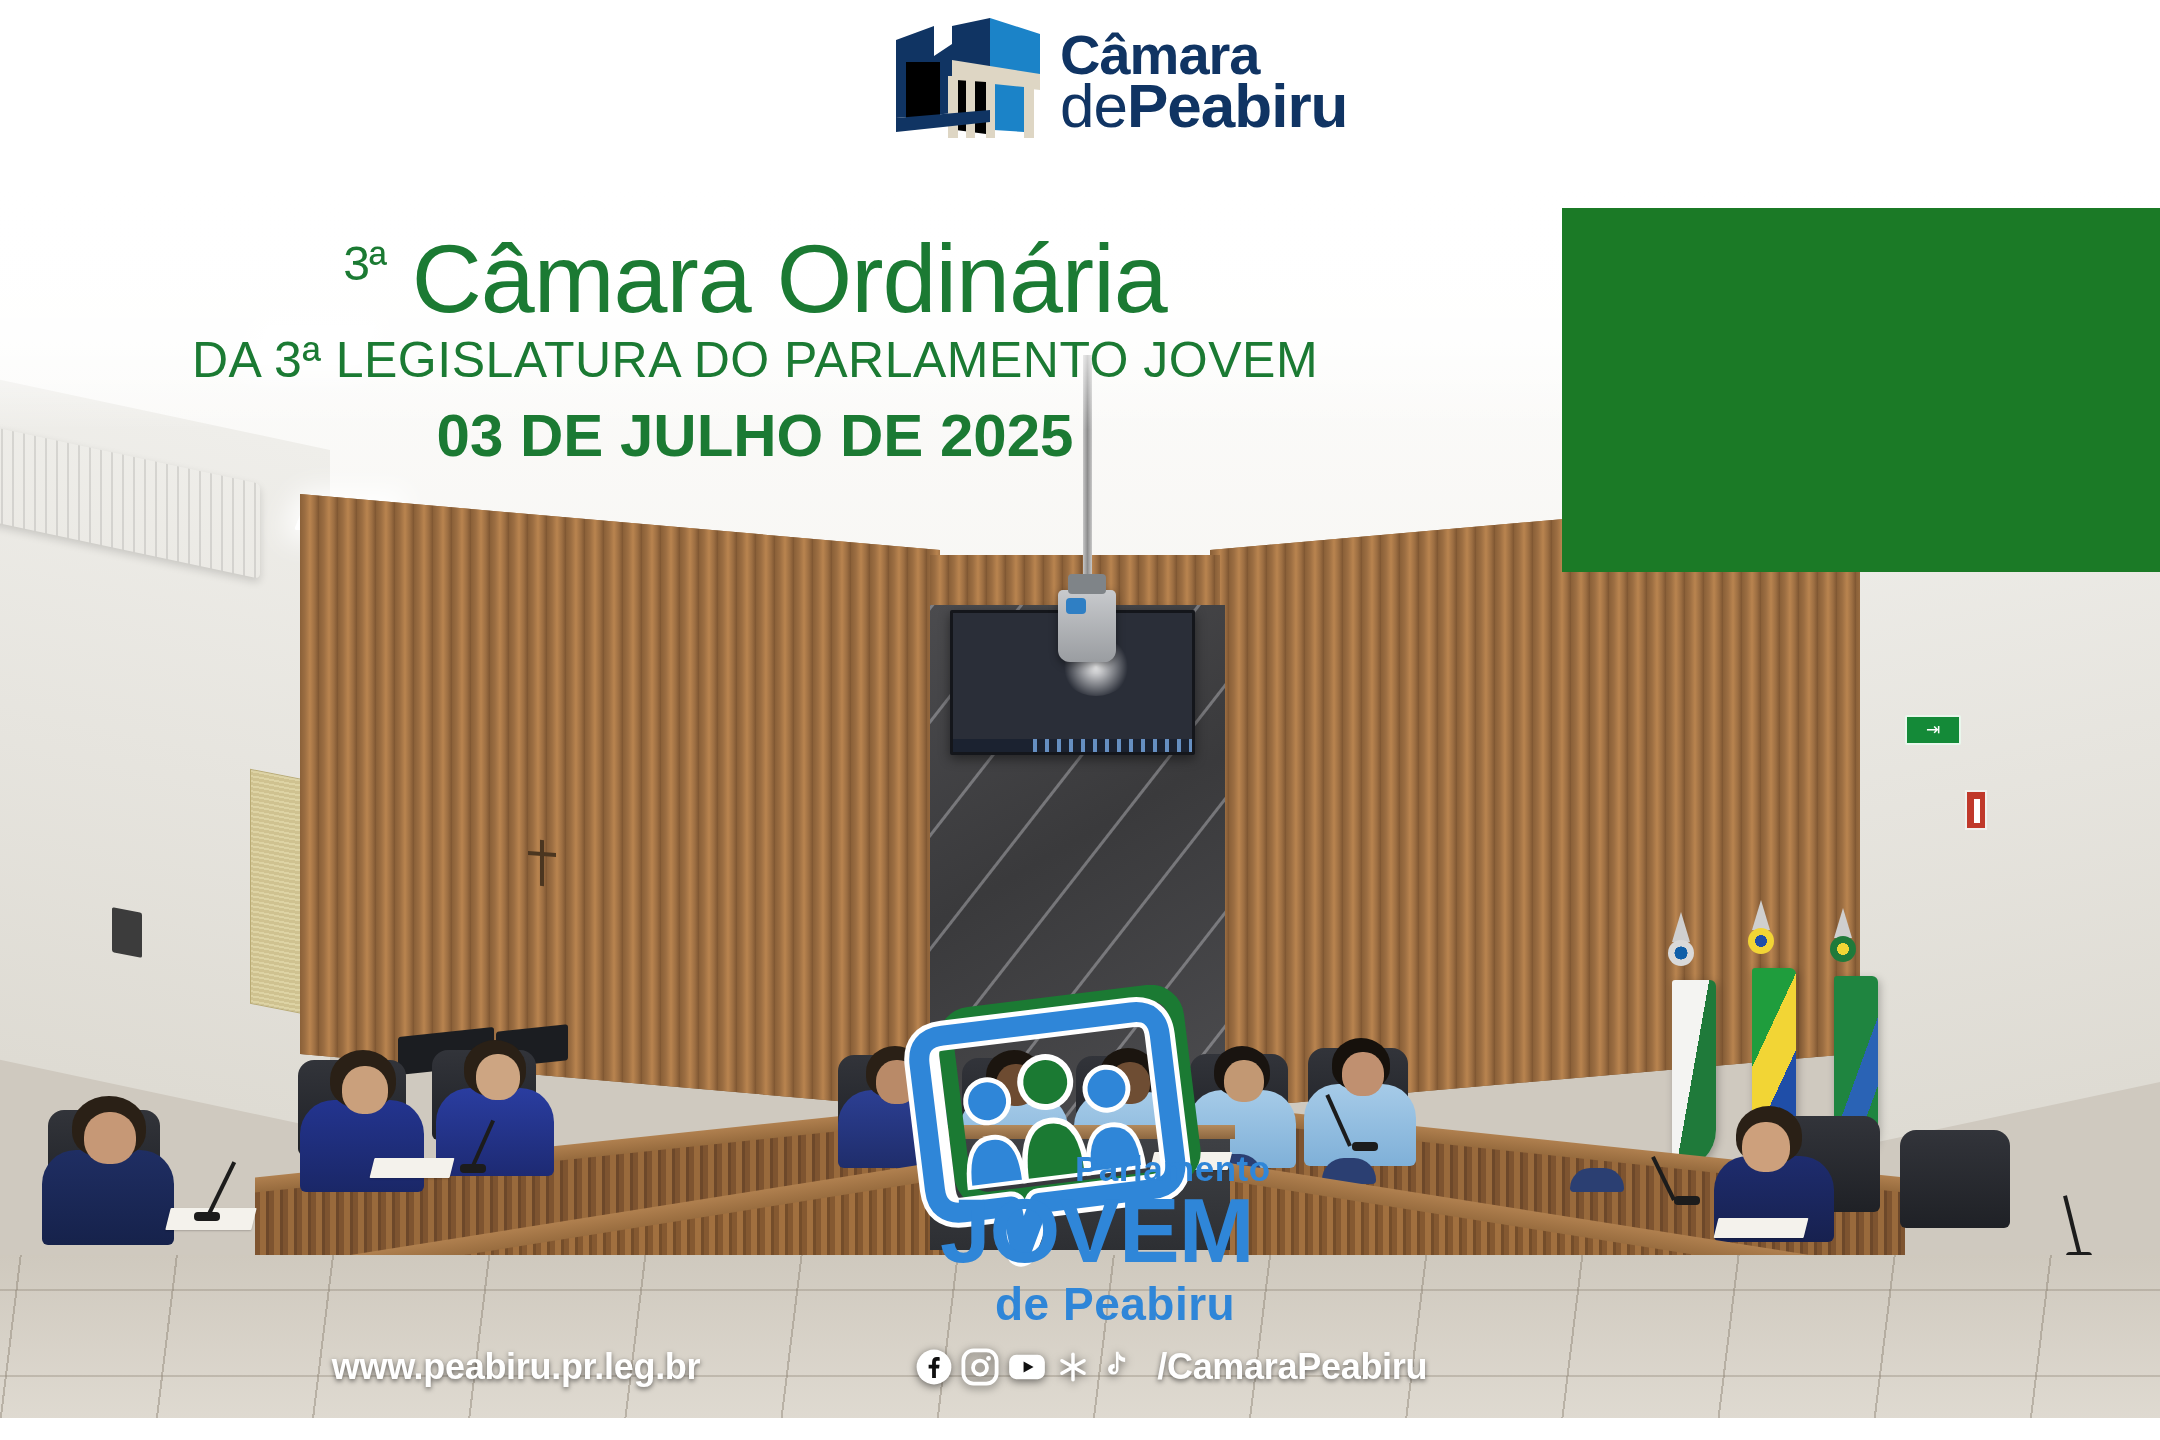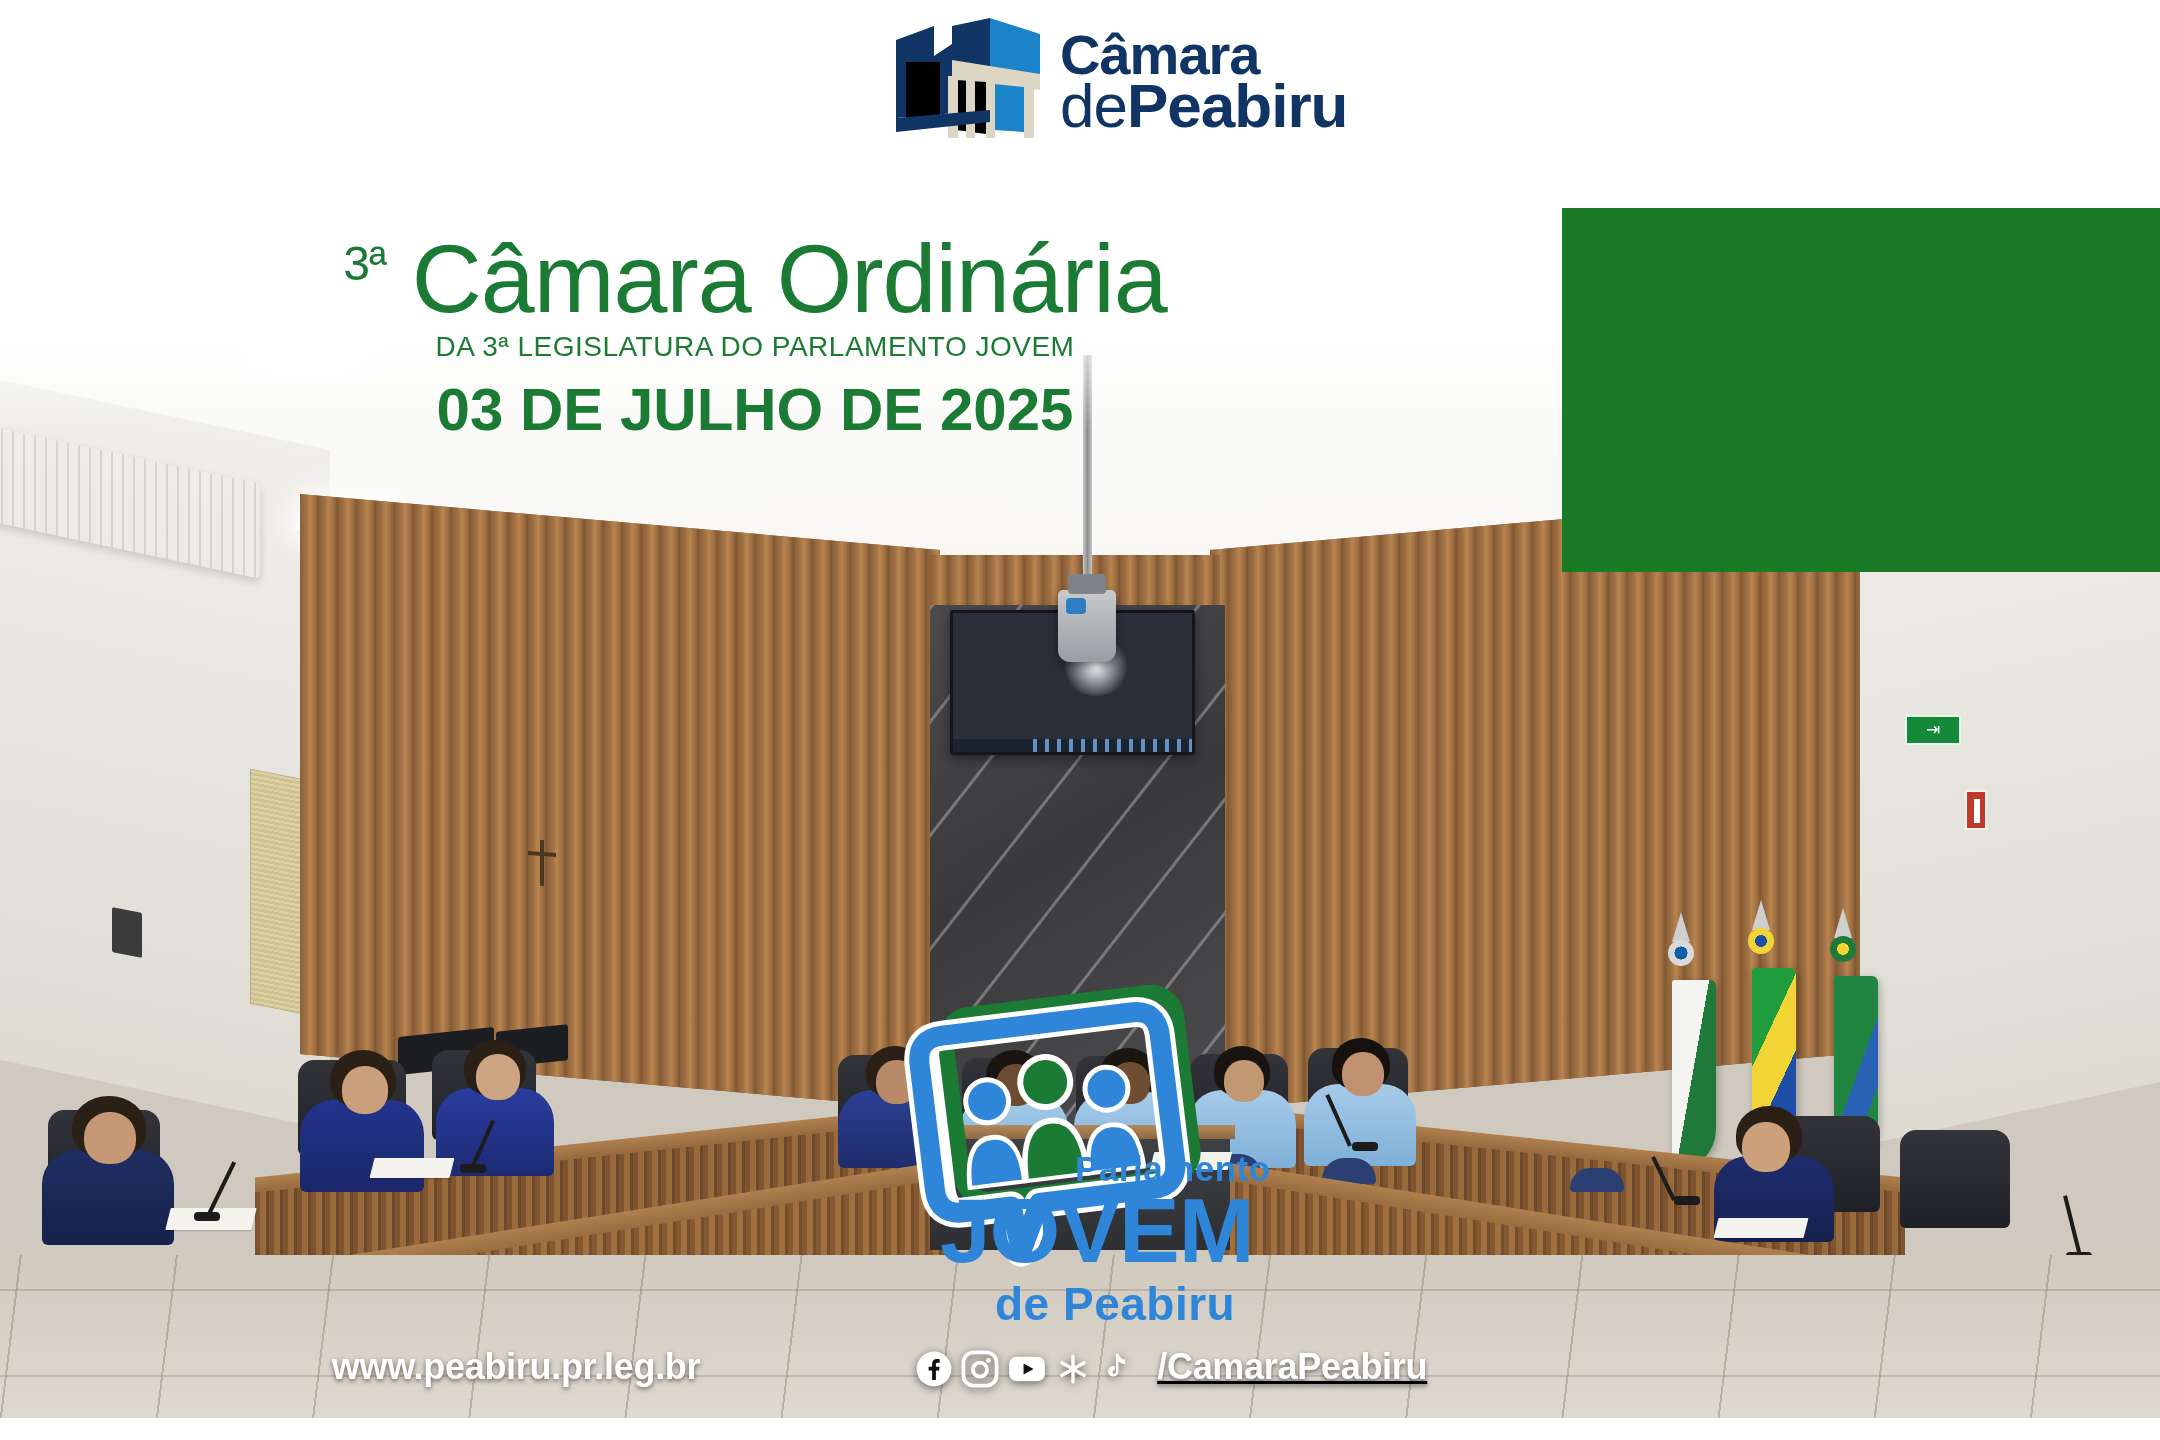--- a/index.html
+++ b/index.html
@@ -168,21 +168,21 @@
   #logo-word { line-height:.86; font-weight:800; color:#103463; letter-spacing:-1px; }
   #logo-word .l1 { font-size:56px; }
   #logo-word .l2 { font-size:62px; }
   #logo-word .l2 .thin { font-weight:300; }
 
   
   #title-block { position:absolute; left:0; top:230px; width:1510px; text-align:center; }
   #title-main { font-size:97px; font-weight:400; color:#1b7a33; letter-spacing:-1px;
                 line-height:1.02; }
   #title-main .ord { font-size:48px; vertical-align:32px; }
-  #title-sub  { font-size:28px; font-weight:400; color:#1b7a33; letter-spacing:.5px; margin-top:2px; }
+  #title-sub  { font-size:50px; font-weight:400; color:#1b7a33; letter-spacing:.5px; margin-top:2px; }
   #title-date { font-size:60px; font-weight:800; color:#1b7a33; letter-spacing:0px; margin-top:12px; }
 
   
   #green-block { position:absolute; left:1562px; top:208px; width:598px; height:364px;
                  background:#1b7a26; }
 
   
   #pj-logo { position:absolute; left:900px; top:985px; width:380px; height:320px; }
   #pj-text { position:absolute; left:900px; top:1155px; width:420px; text-align:left; }
   #pj-parlamento { position:absolute; left:175px; top:-6px; font-size:35px; font-weight:600;
@@ -448,21 +448,21 @@
     </svg>
   </div>
   <div id="pj-text">
     <div id="pj-parlamento">Parlamento</div>
     <div id="pj-jovem">JOVEM</div>
     <div id="pj-peabiru">de Peabiru</div>
   </div>
 
   <div id="footer">
     <div class="f-text">www.peabiru.pr.leg.br</div>
-    <div style="display:flex;align-items:flex-end;gap:26px;text-decoration:underline;">
+    <div style="display:flex;align-items:center;gap:26px;">
       <div id="social">
         <svg width="38" height="38" viewBox="0 0 24 24">
           <circle cx="12" cy="12" r="11" fill="#fff"></circle>
           <path d="M13.2 19v-6h2l.3-2.4h-2.3V9.1c0-.7.2-1.1 1.2-1.1h1.2V5.8c-.2 0-.9-.1-1.8-.1-1.8 0-3 1.1-3 3.1v1.8H8.6V13h2.2v6z" fill="#111"></path>
         </svg>
         <svg width="38" height="38" viewBox="0 0 24 24">
           <rect x="1.5" y="1.5" width="21" height="21" rx="6.5" fill="none" stroke="#fff" stroke-width="2.4"></rect>
           <circle cx="12" cy="12.4" r="4.4" fill="none" stroke="#fff" stroke-width="2.4"></circle>
           <circle cx="17.4" cy="6.6" r="1.5" fill="#fff"></circle>
         </svg>

